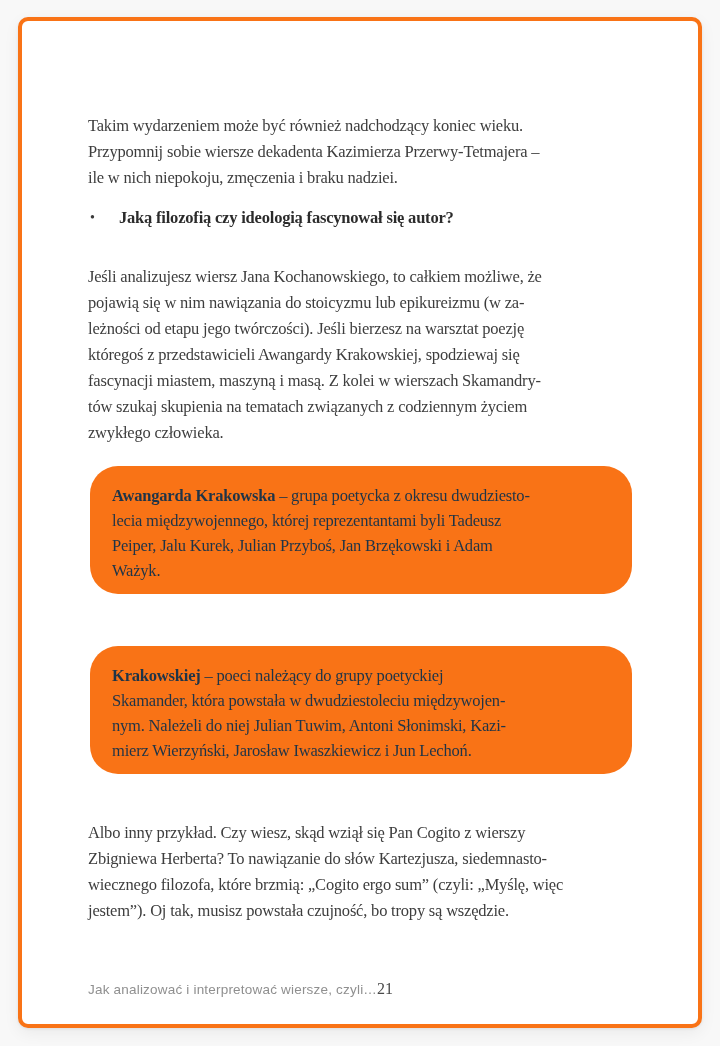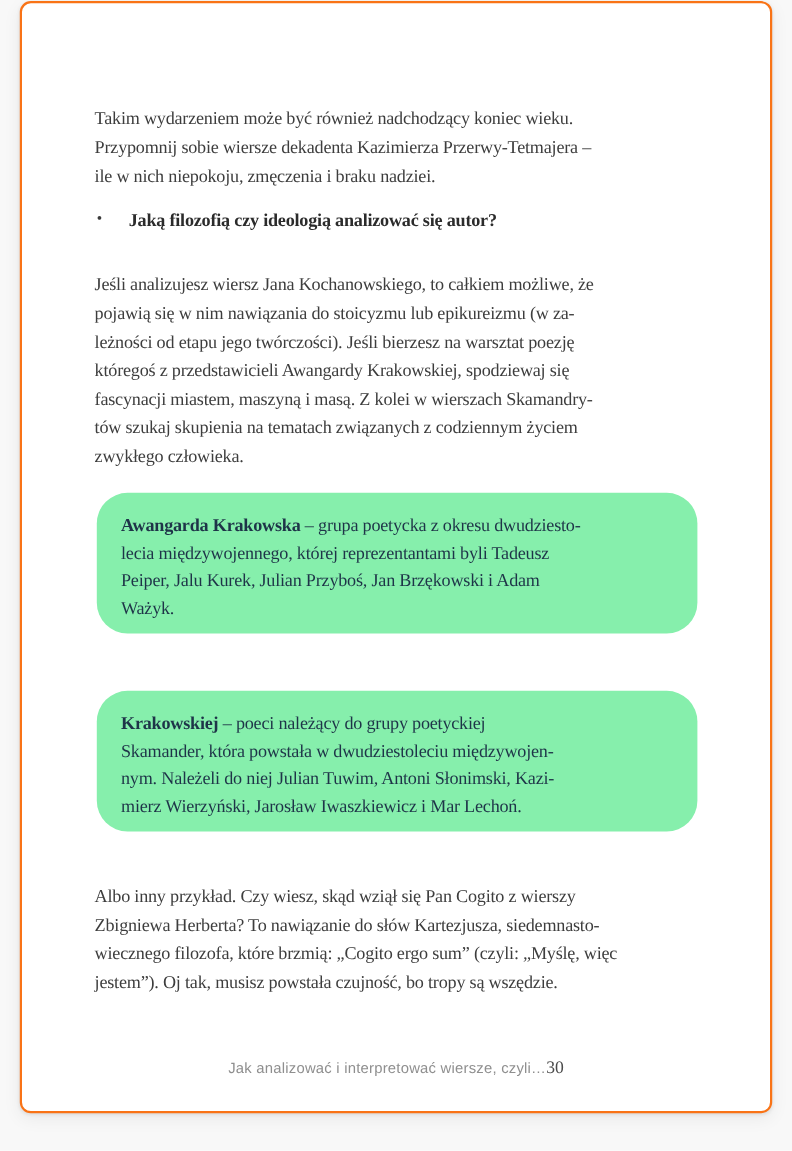--- a/index.html
+++ b/index.html
@@ -5,24 +5,24 @@
   * { box-sizing: border-box; }
   html, body {
     margin: 0; padding: 0;
     width: 720px; height: 1046px;
     background: #f8f8f8;
     overflow: hidden;
     font-family: "Liberation Serif", serif;
   }
   .page {
     position: absolute;
-    left: 18px; top: 1px;
+    left: 18px; top: 17px;
     width: 684px; height: 1011px;
     background: #ffffff;
-    border: 2px solid #f97316;
+    border: 4px solid #f97316;
     border-radius: 10px;
     box-shadow: 0 1px 3px rgba(0,0,0,0.07), 0 5px 16px rgba(0,0,0,0.06);
   }
   .content {
     padding: 92px 66px 0 66px;
   }
   .para {
     margin: 0;
     font-size: 16.5px;
     line-height: 26px;
@@ -46,38 +46,38 @@
     padding-left: 2px;
   }
   .bullet-text {
     font-weight: 700;
     font-size: 16.5px;
     line-height: 26px;
     letter-spacing: -0.2px;
     color: #2b2b2b;
   }
   .info-box {
-    background: #86efac;
+    background: #f97316;
     border-radius: 28px;
     margin: 20px 0 0 2px;
     padding: 17px 24px 11px 22px;
   }
   .info-box.second { margin-top: 52px; }
   .box-para {
     margin: 0;
     font-size: 16.5px;
     line-height: 25px;
     letter-spacing: -0.2px;
     color: #1e3448;
   }
   .box-para strong { font-weight: 700; color: #1e3448; }
   .box-def { white-space: pre-line; }
   .footer {
     display: flex;
-    justify-content: center;
+    justify-content: flex-start;
     align-items: baseline;
     margin-top: 56px;
   }
   .running-title {
     font-family: "Liberation Sans", sans-serif;
     font-size: 13.5px;
     letter-spacing: 0.2px;
     color: #8f8f8f;
   }
   .page-number {
@@ -91,21 +91,21 @@
 
 <div class="page">
   <div class="content">
 
     <p class="para p1">Takim wydarzeniem może być również nadchodzący koniec wieku.
 Przypomnij sobie wiersze dekadenta Kazimierza Przerwy-Tetmajera –
 ile w nich niepokoju, zmęczenia i braku nadziei.</p>
 
     <div class="bullet-row">
       <span class="bullet">•</span>
-      <span class="bullet-text">Jaką filozofią czy ideologią analizować się autor?</span>
+      <span class="bullet-text">Jaką filozofią czy ideologią fascynował się autor?</span>
     </div>
 
     <p class="para p2">Jeśli analizujesz wiersz Jana Kochanowskiego, to całkiem możliwe, że
 pojawią się w nim nawiązania do stoicyzmu lub epikureizmu (w za-
 leżności od etapu jego twórczości). Jeśli bierzesz na warsztat poezję
 któregoś z przedstawicieli Awangardy Krakowskiej, spodziewaj się
 fascynacji miastem, maszyną i masą. Z kolei w wierszach Skamandry-
 tów szukaj skupienia na tematach związanych z codziennym życiem
 zwykłego człowieka.</p>
 
@@ -113,27 +113,27 @@
       <p class="box-para"><strong>Awangarda Krakowska</strong><span class="box-def"> – grupa poetycka z okresu dwudziesto-
 lecia międzywojennego, której reprezentantami byli Tadeusz
 Peiper, Jalu Kurek, Julian Przyboś, Jan Brzękowski i Adam
 Ważyk.</span></p>
     </div>
 
     <div class="info-box second">
       <p class="box-para"><strong>Krakowskiej</strong><span class="box-def"> – poeci należący do grupy poetyckiej
 Skamander, która powstała w dwudziestoleciu międzywojen-
 nym. Należeli do niej Julian Tuwim, Antoni Słonimski, Kazi-
-mierz Wierzyński, Jarosław Iwaszkiewicz i Mar Lechoń.</span></p>
+mierz Wierzyński, Jarosław Iwaszkiewicz i Jun Lechoń.</span></p>
     </div>
 
     <p class="para p3">Albo inny przykład. Czy wiesz, skąd wziął się Pan Cogito z wierszy
 Zbigniewa Herberta? To nawiązanie do słów Kartezjusza, siedemnasto-
 wiecznego filozofa, które brzmią: „Cogito ergo sum” (czyli: „Myślę, więc
 jestem”). Oj tak, musisz powstała czujność, bo tropy są wszędzie.</p>
 
     <div class="footer">
       <span class="running-title">Jak analizować i interpretować wiersze, czyli…</span>
-      <span class="page-number">30</span>
+      <span class="page-number">21</span>
     </div>
 
   </div>
 </div>
 
 </body></html>

